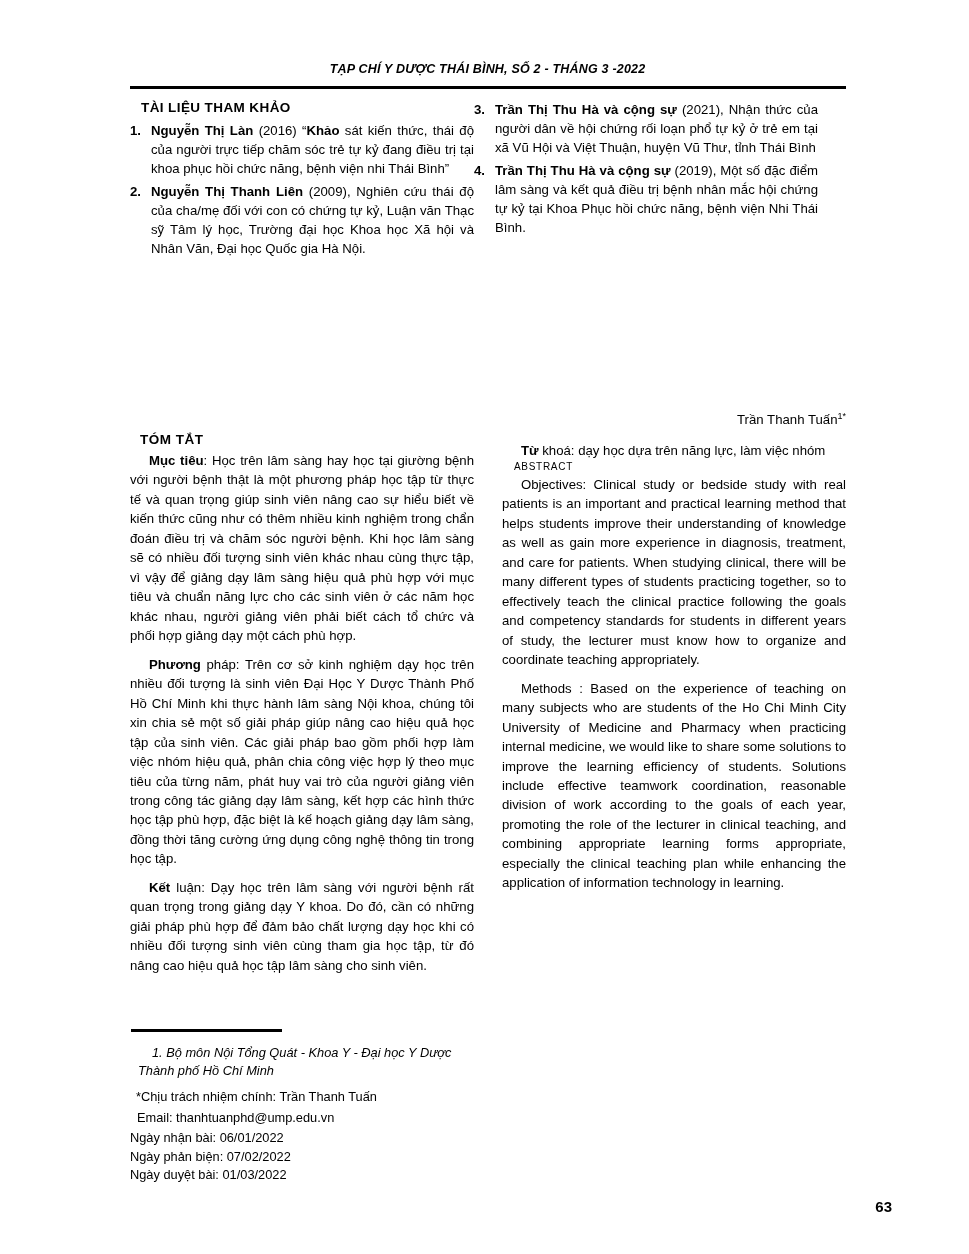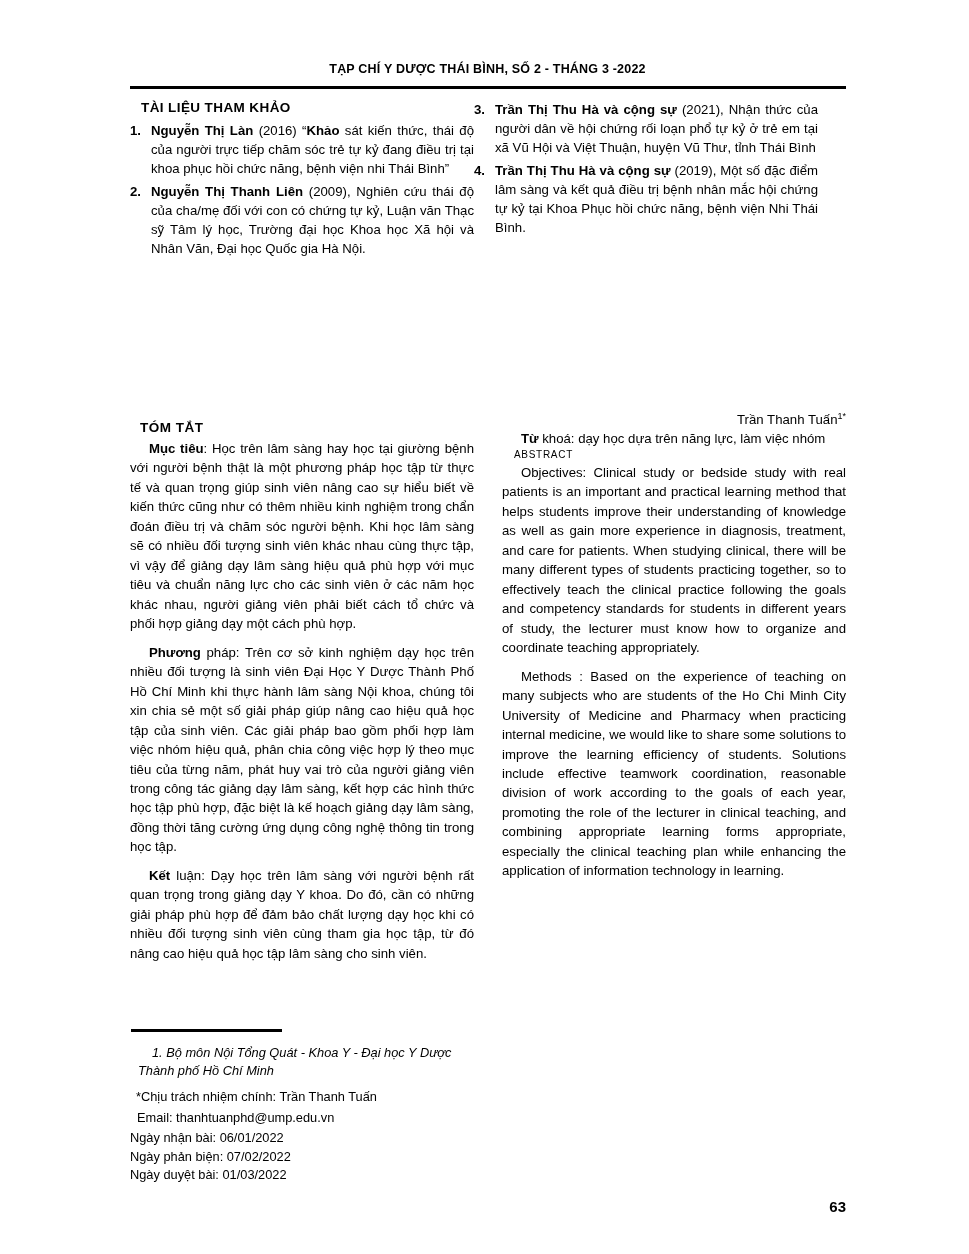--- a/index.html
+++ b/index.html
@@ -26,20 +26,21 @@
   .running-head {
     position: absolute;
     left: 130px;
     top: 62px;
     width: 715px;
     text-align: center;
     font-size: 12.5px;
     font-weight: bold;
     letter-spacing: 0.2px;
     white-space: nowrap;
+    font-style: italic;
   }
   .head-rule {
     position: absolute;
     left: 130px;
     top: 86px;
     width: 716px;
     height: 3px;
     background: #000;
   }
 
@@ -104,21 +105,21 @@
     width: 716px;
     text-align: right;
     font-size: 13.2px;
   }
   .author-line sup { font-size: 9px; vertical-align: super; }
 
   
   .body-columns {
     position: absolute;
     left: 130px;
-    top: 420px;
+    top: 432px;
     width: 716px;
     display: flex;
     gap: 28px;
   }
   .body-col { width: 344px; position: relative; }
 
   .block-head {
     font-size: 13.5px;
     font-weight: bold;
     letter-spacing: 0.5px;
@@ -177,20 +178,21 @@
 
   
   .page-number {
     position: absolute;
     left: 0;
     top: 1198px;
     width: 846px;
     text-align: right;
     font-size: 15px;
     font-weight: bold;
+    padding-left: 46px;
   }
 </style>
 </head>
 <body>
 
 <div class="page">
 
   <div class="running-head">TẠP CHÍ Y DƯỢC THÁI BÌNH, SỐ 2 - THÁNG 3 -2022</div>
   <div class="head-rule"></div>
 

